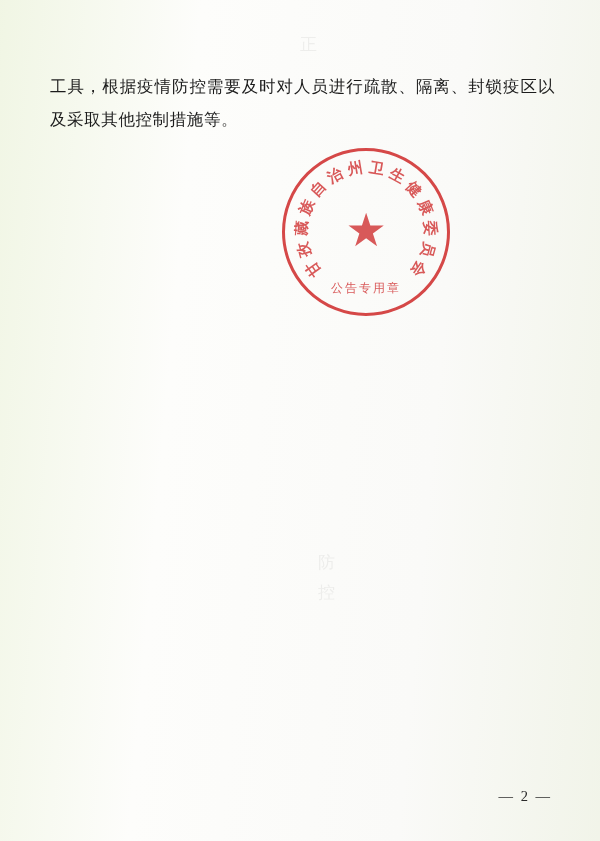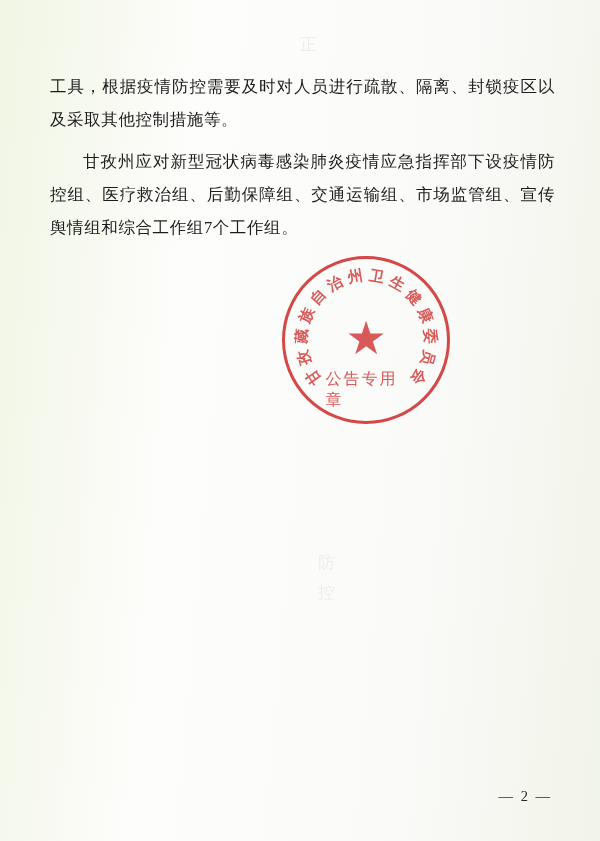--- a/index.html
+++ b/index.html
@@ -93,23 +93,23 @@
     color: #cf2b2b;
     font-family: "Liberation Serif", serif;
     font-weight: bold;
     transform-origin: 0 0;
     white-space: nowrap;
     opacity: 0.9;
   }
   .seal-bottom {
     position: absolute;
     left: 50%;
-    bottom: 10px;
+    bottom: 16px;
     transform: translateX(-50%);
-    font-size: 16px;
+    font-size: 12px;
     color: #cf2b2b;
     letter-spacing: 2px;
     opacity: 0.9;
     margin-top: 16px;
   }
   .signature-block {
     position: relative;
     margin-top: -28px;
   }
   .sig-org {
@@ -157,21 +157,20 @@
   <div class="paper-tint"></div>
 
   <div class="ghost ghost-a">正</div>
   <div class="ghost ghost-b">防</div>
   <div class="ghost ghost-c">控</div>
 
   <div class="content">
 
     <p class="para">工具，根据疫情防控需要及时对人员进行疏散、隔离、封锁疫区以及采取其他控制措施等。</p>
 
-    <p class="para indent para-gap">甘孜州应对新型冠状病毒感染肺炎疫情应急指挥部下设疫情防控组、医疗救治组、后勤保障组、交通运输组、市场监管组、宣传舆情组和综合工作组7个工作组。</p>
 
 
     <div class="stamp-zone">
       <div class="seal">
         <div class="seal-inner">
           <div class="seal-star">★</div>
           <div class="seal-text">
               <span class="seal-char" style="transform: rotate(-125deg) translate(0px, -64px) rotate(0deg) translate(-50%, -50%);">甘</span>
               <span class="seal-char" style="transform: rotate(-105.769deg) translate(0px, -64px) rotate(0deg) translate(-50%, -50%);">孜</span>
               <span class="seal-char" style="transform: rotate(-86.5385deg) translate(0px, -64px) rotate(0deg) translate(-50%, -50%);">藏</span>

